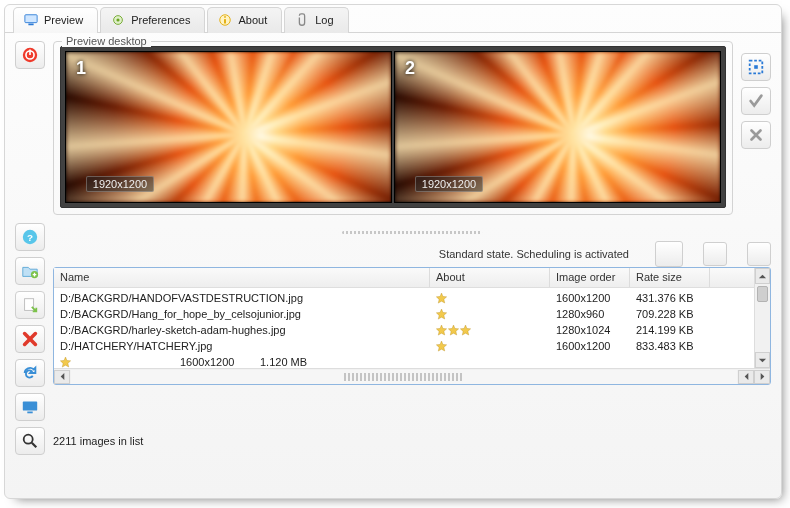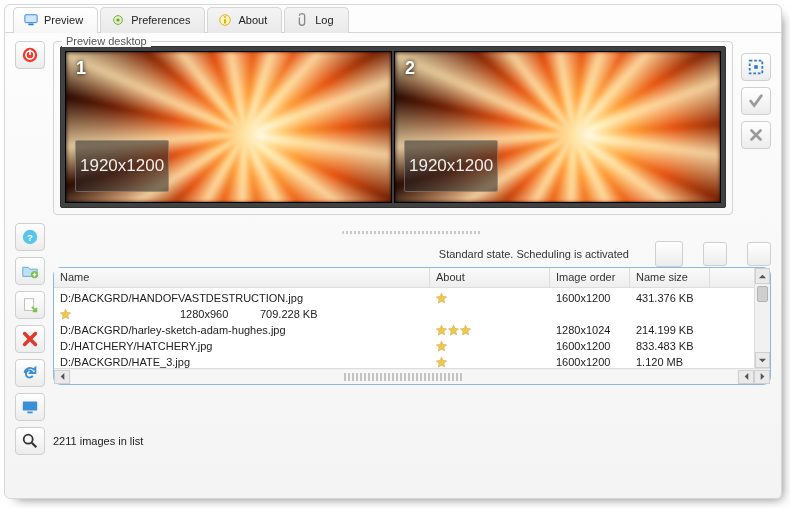--- a/index.html
+++ b/index.html
@@ -18,29 +18,29 @@
 .previewbox{flex:1}
 .monitorstrip{background:#414141;border:1px solid #333;border-radius:2px;height:162px;display:flex;gap:2px;padding:4px;overflow:hidden}
 .mon{flex:1;position:relative;background:#000;border:1px solid #000;overflow:hidden}
 .mon .flame{position:absolute;inset:0;background:
  radial-gradient(circle at 60% 55%,#fff3d2 0%,#ffd27a 8%,#ff932b 20%,#e44d0b 40%,#6a1a01 70%,#160400 100%);
  filter:blur(1px)}
 .mon .swirl{position:absolute;inset:0;background:
  repeating-conic-gradient(from 30deg at 55% 55%,rgba(255,200,120,.0) 0deg,rgba(255,230,180,.85) 12deg,rgba(255,120,30,.0) 28deg);
  mix-blend-mode:screen;filter:blur(2px)}
 .mon .num{position:absolute;top:6px;left:10px;color:#fff;font-size:18px;font-weight:700;text-shadow:0 0 4px #000}
-.mon .res{position:absolute;bottom:10px;left:9px;min-width:68px;text-align:center;color:#eee;font-size:17px;background:rgba(40,40,40,.55);border:1px solid rgba(200,200,200,.35);padding:15px 4px;border-radius:2px}
+.mon .res{position:absolute;bottom:10px;left:20px;min-width:68px;text-align:center;color:#eee;font-size:11px;background:rgba(40,40,40,.55);border:1px solid rgba(200,200,200,.35);padding:1px 4px;border-radius:2px}
 .rightbtns{display:flex;flex-direction:column;gap:6px}
 .leftcol{display:flex;flex-direction:column;gap:6px}
 .grip{height:6px;margin:6px 0;display:flex;align-items:center;justify-content:center}
 .grip::before{content:"";width:140px;height:3px;background:repeating-linear-gradient(90deg,#c7c7c7 0 2px,transparent 2px 4px);border-radius:2px}
 .status{display:flex;align-items:center;justify-content:space-between;gap:20px;padding:2px 0;height:26px}
 .status-text{color:#333;margin-right:auto;text-align:right;flex:1;padding-right:6px}
 .ibtn{width:24px;height:24px;border:1px solid #cfcfcf;border-radius:3px;background:linear-gradient(#fff,#ececec);display:flex;align-items:center;justify-content:center;cursor:pointer}
-.listwrap{border:1px solid #8fb6e0;border-radius:8px;background:#fff;height:118px;position:relative;display:flex;flex-direction:column}
+.listwrap{border:1px solid #8fb6e0;border-radius:3px;background:#fff;height:118px;position:relative;display:flex;flex-direction:column}
 .lhead{display:flex;border-bottom:1px solid #dedede;background:linear-gradient(#fafafa,#eee);height:20px;flex-shrink:0}
 .lhead .col{padding:3px 6px;border-right:1px solid #dcdcdc;font-weight:400;color:#333}
 .col.name{flex:0 0 376px}
 .col.rate{flex:0 0 120px}
 .col.isize{flex:0 0 80px}
 .col.fsize{flex:0 0 80px}
 .lbody{flex:1;overflow:hidden;position:relative}
 .lrow{display:flex;height:16px;align-items:flex-end}
 .lrow .cell{padding:0 6px;overflow:hidden;white-space:nowrap;text-overflow:ellipsis}
 .cell.name{flex:0 0 376px}
@@ -241,34 +241,35 @@
                 </svg>
               </span>
             </div>
       </div>
 
       <div class="listwrap">
         <div class="lhead">
           <div class="col name">Name</div>
           <div class="col rate">About</div>
           <div class="col isize">Image order</div>
-          <div class="col fsize">Name size</div>
+          <div class="col fsize">Rate size</div>
         </div>
         <div class="lbody" id="lbody">
               <div class="lrow">
                 <div class="cell name">D:/BACKGRD/HANDOFVASTDESTRUCTION.jpg</div>
                 <div class="cell rate">
                   <svg class="star" viewBox="0 0 12 12">
                     <path d="M6 0l1.6 3.8 4 .4-3 2.7.9 4L6 8.9 2.5 11l.9-4L.4 4.2l4-.4z" fill="#f2c94c" stroke="#b88a1b" stroke-width=".4"></path>
                   </svg>
                 </div>
                 <div class="cell isize">1600x1200</div>
                 <div class="cell fsize">431.376 KB</div>
               </div>
               <div class="lrow">
+                <div class="cell name">D:/BACKGRD/Hang_for_hope_by_celsojunior.jpg</div>
                 <div class="cell rate">
                   <svg class="star" viewBox="0 0 12 12">
                     <path d="M6 0l1.6 3.8 4 .4-3 2.7.9 4L6 8.9 2.5 11l.9-4L.4 4.2l4-.4z" fill="#f2c94c" stroke="#b88a1b" stroke-width=".4"></path>
                   </svg>
                 </div>
                 <div class="cell isize">1280x960</div>
                 <div class="cell fsize">709.228 KB</div>
               </div>
               <div class="lrow">
                 <div class="cell name">D:/BACKGRD/harley-sketch-adam-hughes.jpg</div>
@@ -290,21 +291,20 @@
                 <div class="cell name">D:/HATCHERY/HATCHERY.jpg</div>
                 <div class="cell rate">
                   <svg class="star" viewBox="0 0 12 12">
                     <path d="M6 0l1.6 3.8 4 .4-3 2.7.9 4L6 8.9 2.5 11l.9-4L.4 4.2l4-.4z" fill="#f2c94c" stroke="#b88a1b" stroke-width=".4"></path>
                   </svg>
                 </div>
                 <div class="cell isize">1600x1200</div>
                 <div class="cell fsize">833.483 KB</div>
               </div>
               <div class="lrow">
-                <div class="cell name">D:/BACKGRD/HATE_3.jpg</div>
                 <div class="cell rate">
                   <svg class="star" viewBox="0 0 12 12">
                     <path d="M6 0l1.6 3.8 4 .4-3 2.7.9 4L6 8.9 2.5 11l.9-4L.4 4.2l4-.4z" fill="#f2c94c" stroke="#b88a1b" stroke-width=".4"></path>
                   </svg>
                 </div>
                 <div class="cell isize">1600x1200</div>
                 <div class="cell fsize">1.120 MB</div>
               </div>
             </div>
         <div class="vscroll">

